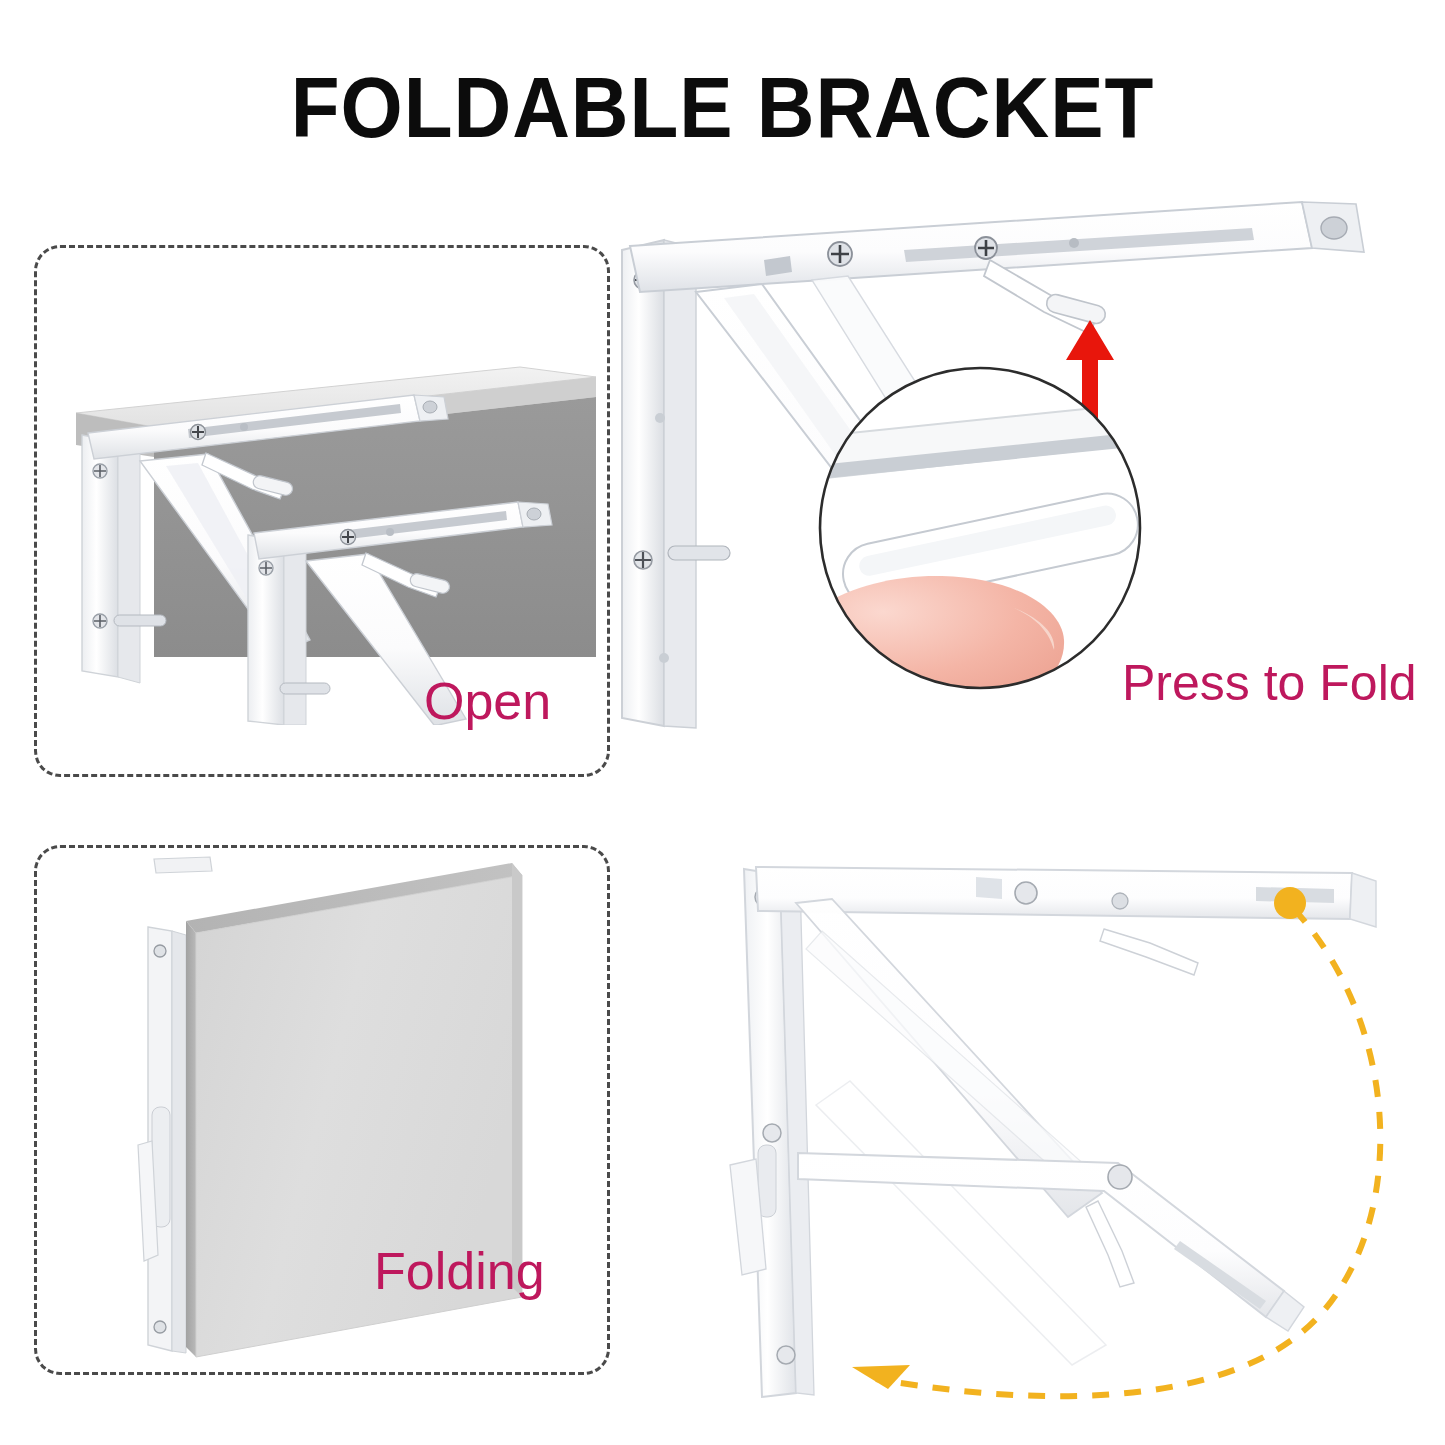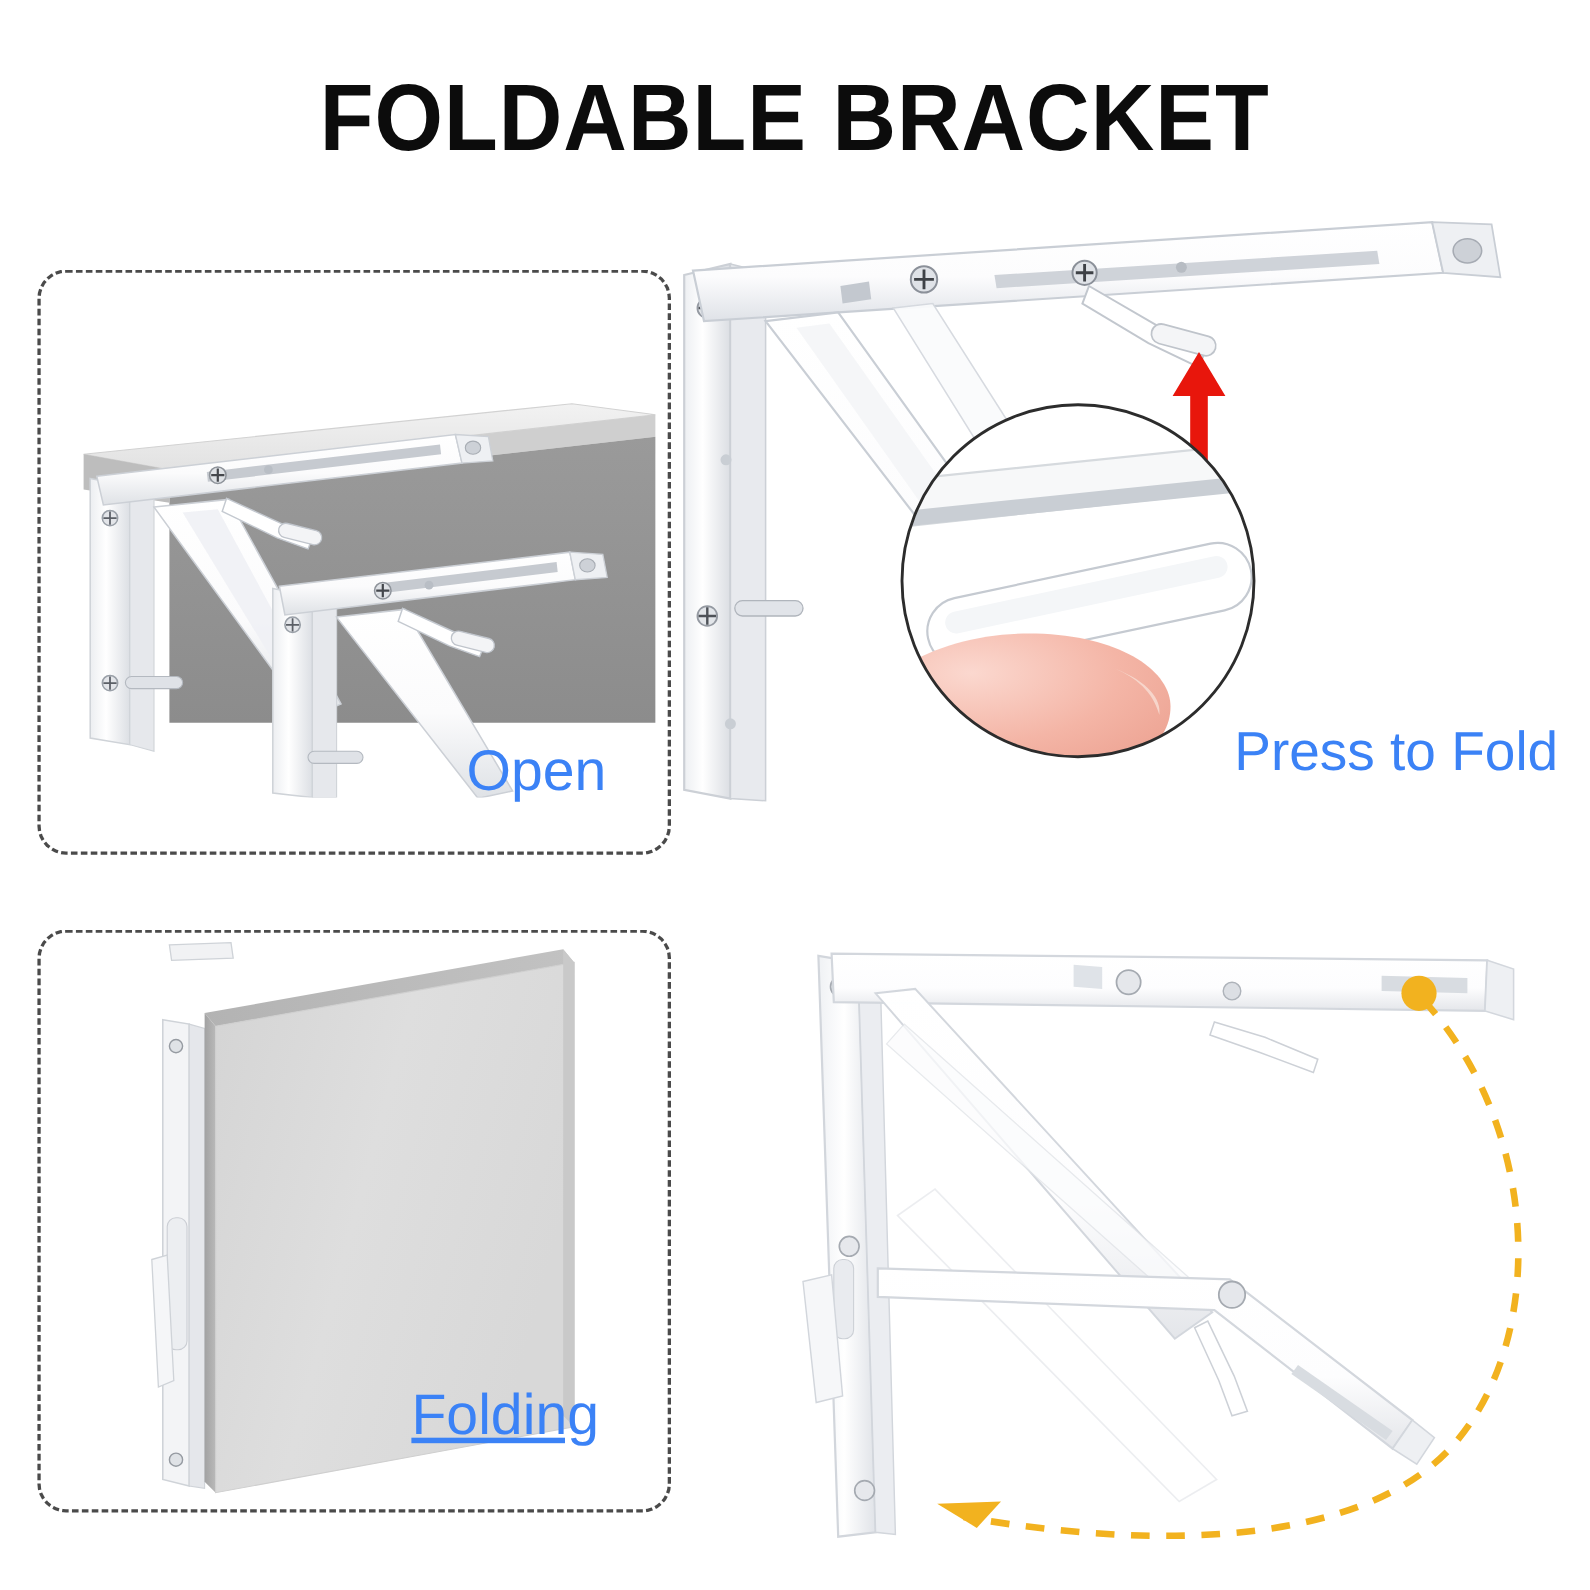--- a/index.html
+++ b/index.html
@@ -41,21 +41,21 @@
   .dashed-frame {
     position: absolute;
     border: 3px dashed #4a4a4a;
     border-radius: 26px;
     box-sizing: border-box;
   }
   .panel-label {
     position: absolute;
     font-family: "Liberation Sans", sans-serif;
     font-size: 52px;
-    color: #3b82f6;
+    color: #be185d;
     white-space: nowrap;
     line-height: 1;
   }
   .panel-label.press {
     font-size: 50px;
   }
 
   .art {
     position: absolute;
     left: 0;
@@ -69,21 +69,21 @@
   #art-open        { left: 14px;  top: 40px; }
   #label-open      { left: 390px; top: 430px; }
 
   #panel-press     { left: 612px; top: 188px;  width: 790px; height: 566px; }
   #art-press       { left: 0;     top: 0; }
   #label-press     { left: 510px; top: 470px; }
 
   #panel-folding   { left: 34px;  top: 845px;  width: 576px; height: 530px; }
   #frame-folding   { left: 0;     top: 0;      width: 576px; height: 530px; }
   #art-folding     { left: 90px;  top: 10px; }
-  #label-folding   { left: 340px; top: 416px; text-decoration: underline; }
+  #label-folding   { left: 340px; top: 400px; }
 
   #panel-fold-anim { left: 700px; top: 845px;  width: 712px; height: 580px; }
   #art-fold-anim   { left: 0;     top: 0; }
 </style>
 </head>
 <body>
 
 <div id="page-title">FOLDABLE BRACKET</div>
 
 <div class="panel" id="panel-open">

